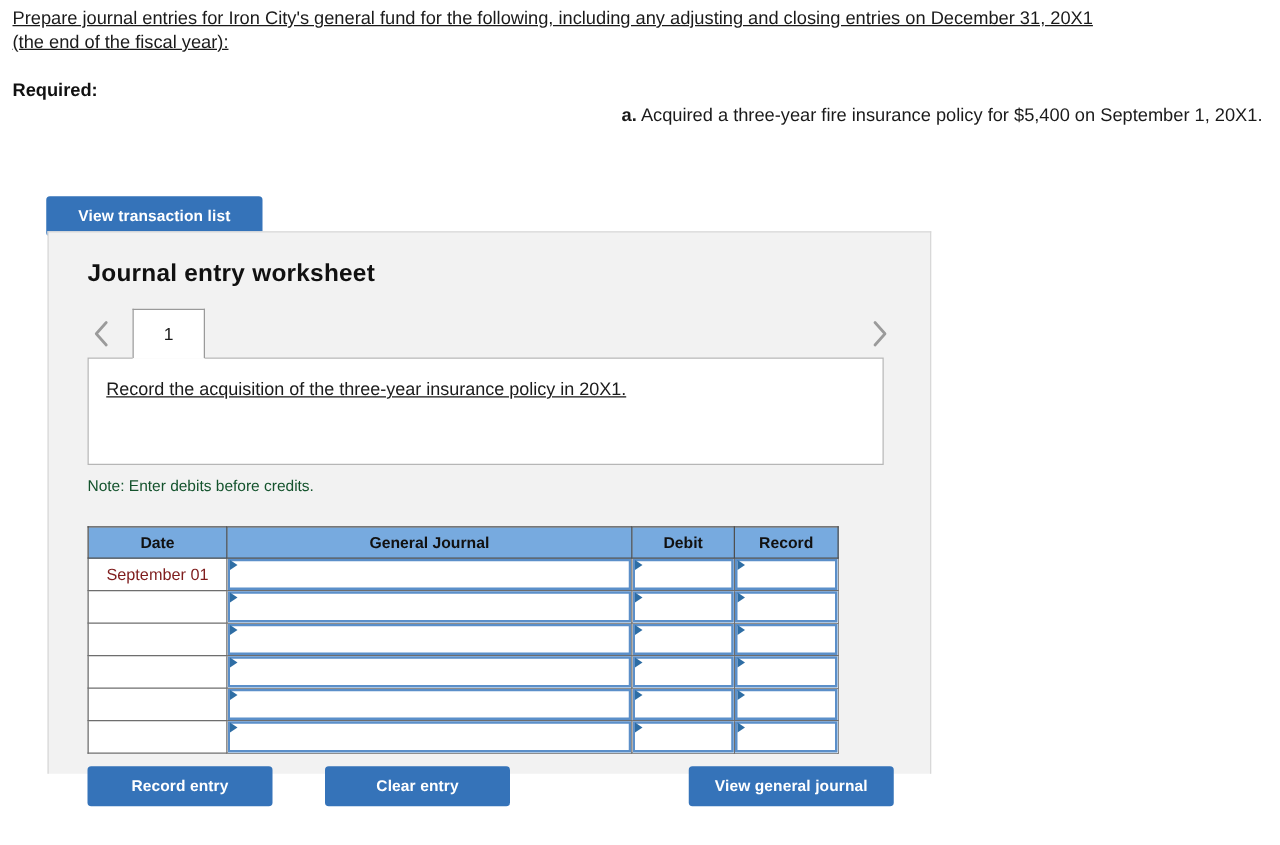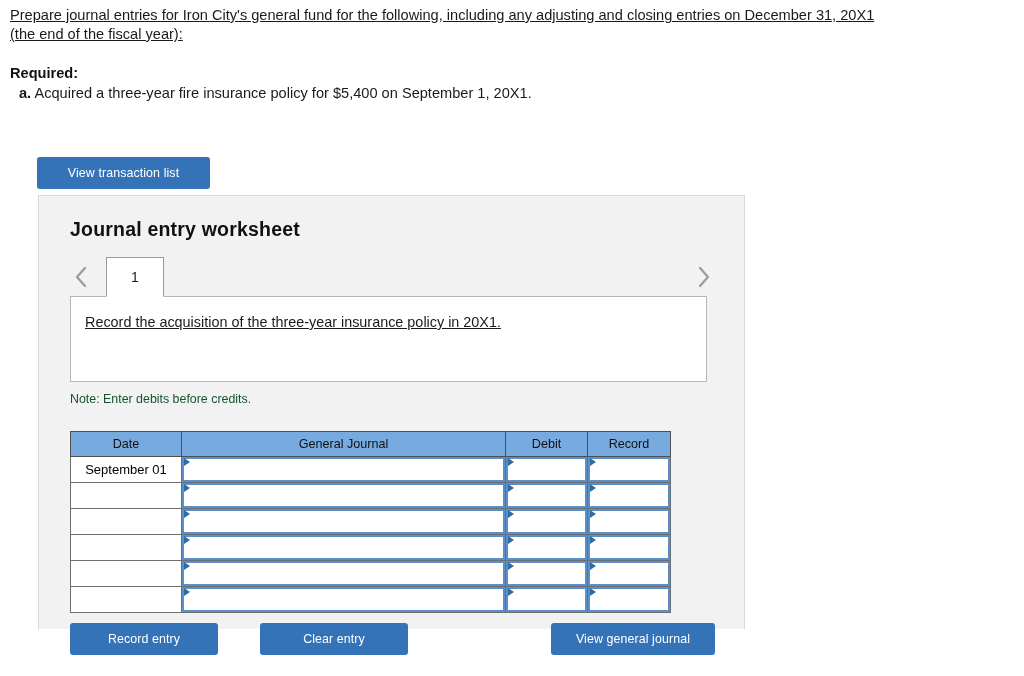--- a/index.html
+++ b/index.html
@@ -40,59 +40,60 @@
     font-size: 14.6px;
     font-weight: bold;
     line-height: 19px;
     color: #111;
   }
   .required-item {
     font-size: 14.6px;
     line-height: 19px;
     padding-left: 9px;
     margin-top: 1px;
+    text-align: right;
   }
   .required-item b { font-weight: bold; }
   .required-note {
     font-size: 14.4px;
     line-height: 19px;
     font-weight: bold;
     color: #c22121;
     padding-left: 23px;
     margin-top: 2px;
   }
 
   
   .btn {
     display: inline-flex;
     align-items: center;
     justify-content: center;
     background: #3573b9;
     color: #ffffff;
     font-size: 12.4px;
-    font-weight: normal;
+    font-weight: bold;
     border: none;
     border-radius: 3px;
     cursor: pointer;
     letter-spacing: 0.1px;
     font-family: "Liberation Sans", sans-serif;
   }
   .view-transaction-btn {
     position: absolute;
     left: 37px;
     top: 157px;
     width: 173px;
     height: 32px;
   }
 
   
   .worksheet-panel {
     position: absolute;
     left: 38px;
-    top: 195px;
+    top: 185px;
     width: 707px;
     height: 434px;
     background: #f2f2f2;
     border: 1px solid #d8d8d8;
     border-bottom: none;
     box-sizing: border-box;
   }
   .worksheet-title {
     position: absolute;
     left: 31px;
@@ -179,42 +180,42 @@
     left: 31px;
     top: 235px;
     width: 596px;
     border-collapse: collapse;
     table-layout: fixed;
   }
   .journal-table th {
     background: #77aadf;
     border: 1px solid #4f4f4f;
     font-size: 12.6px;
-    font-weight: normal;
+    font-weight: bold;
     color: #111;
     height: 24px;
     padding: 0;
     text-align: center;
   }
   .col-date   { width: 110px; }
   .col-gj     { width: 323px; }
   .col-debit  { width: 81px; }
   .col-credit { width: 82px; }
 
   .journal-table td {
     padding: 0;
     height: 25px;
     border: 1px solid #6e6e6e;
     background: #ffffff;
     vertical-align: middle;
   }
   .cell-date {
     text-align: center;
     font-size: 13px;
-    color: #000000;
+    color: #7f1d1d;
   }
   
   .cell-input {
     position: relative;
     border: 1px solid #6e6e6e;
     background: #ffffff;
     box-shadow: inset 0 0 0 2px #5b8fc9;
     cursor: pointer;
   }
   .dd-arrow {

